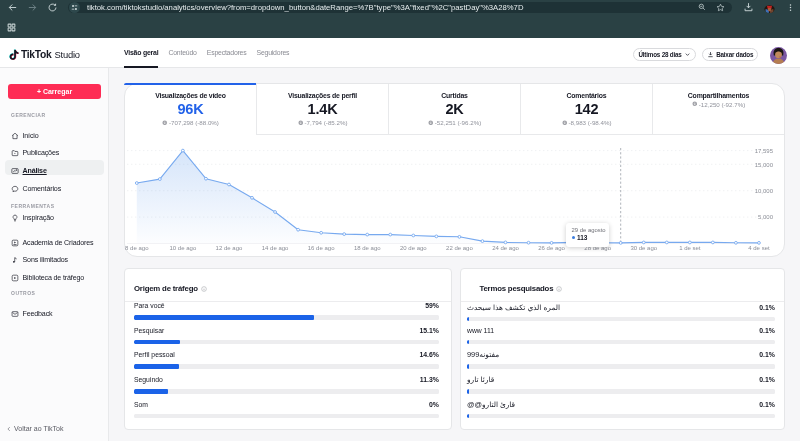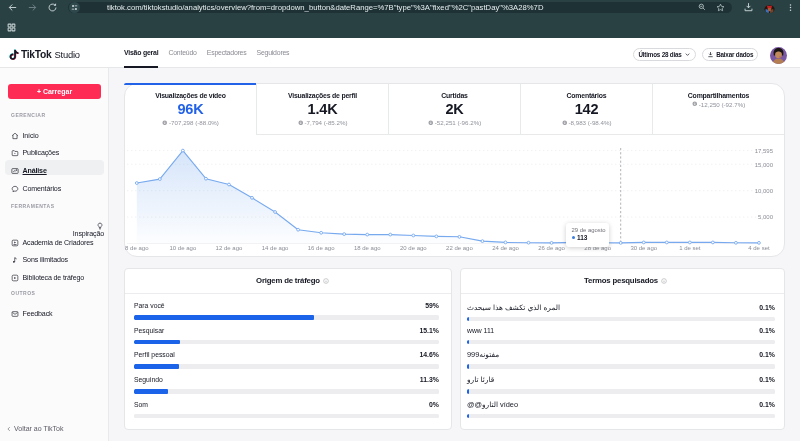--- a/index.html
+++ b/index.html
@@ -7,21 +7,21 @@
   body { font-family:"Liberation Sans","DejaVu Sans",sans-serif; }
   #app { position:relative; width:800px; height:441px; background:#f6f6f8; overflow:hidden; }
 
   
   #chrome { position:absolute; left:0; top:0; width:800px; height:38px; background:#2a4144; }
   .chrome-ic { position:absolute; top:1px; width:12px; height:12px; color:#ccd8d9; }
   .chrome-ic svg { width:100%; height:100%; display:block; }
   #urlbar { position:absolute; left:68px; top:1.5px; width:664px; height:11px; border-radius:6px; background:#1e3236; display:flex; align-items:center; }
   #site-ic-circle { position:absolute; left:1px; top:0; width:11px; height:11px; border-radius:50%; background:#2e484c; }
   #site-ic-circle svg { position:absolute; left:2px; top:2px; width:7px; height:7px; color:#d6e0e1; }
-  #url-text { position:absolute; left:19px; top:0; height:14px; line-height:11.5px; font-size:7.7px; letter-spacing:0; color:#e7edee; white-space:nowrap;margin-left:20px; }
+  #url-text { position:absolute; left:19px; top:0; height:14px; line-height:11.5px; font-size:7.7px; letter-spacing:0; color:#e7edee; white-space:nowrap; }
   .pill-ic { position:absolute; top:1.5px; width:8px; height:8px; color:#ccd8d9; }
   .pill-ic svg { width:100%; height:100%; display:block; }
   #chrome-avatar { position:absolute; left:764px; top:1.5px; width:11px; height:11px; border-radius:50%; overflow:hidden; }
   #apps-grid { position:absolute; left:6.5px; top:22.5px; width:9px; height:9px; color:#c3cfd0; }
   #apps-grid svg { width:100%; height:100%; display:block; }
 
   
   #page-header { position:absolute; left:0; top:38px; width:800px; height:30px; background:#fff; border-bottom:1px solid #e6e7e9; z-index:3; }
   #sidebar { position:absolute; left:0; top:68px; width:109px; height:373px; background:#fbfbfc; border-right:1px solid #e8e9eb; z-index:2; }
 
@@ -75,22 +75,22 @@
   #chart-tooltip { position:absolute; left:440.5px; top:88px; width:43px; height:24px; background:#fff; border-radius:3px; box-shadow:0 1px 5px rgba(0,0,0,0.20); z-index:5; padding:3.5px 0 0 6px; }
   #tt-date { font-size:5.9px; color:#6f7077; }
   #tt-row { display:flex; align-items:center; margin-top:1.5px; }
   #tt-dot { width:3px; height:3px; border-radius:50%; background:#3a7de0; margin-right:2.5px; }
   #tt-value { font-size:6.5px; font-weight:bold; color:#161823; letter-spacing:-0.1px; }
 
   
   .bcard { position:absolute; top:267.5px; background:#fff; border:1px solid #e5e6e8; border-radius:4px; height:162.5px; }
   #traffic-card { left:124px; width:328px; }
   #terms-card { left:459.5px; width:325px; }
-  .bcard-head { position:absolute; left:0; top:0; right:0; height:25px; border-bottom:1px solid #ececee; display:flex; align-items:center; padding-left:9px;justify-content:center; }
-  #terms-card .bcard-head { padding-left:7px; }
+  .bcard-head { position:absolute; left:0; top:8px; right:0; height:25px; border-bottom:1px solid #ececee; display:flex; align-items:center; padding-left:9px; }
+  #terms-card .bcard-head { padding-left:19px; }
   .bcard-title { font-size:7.8px; font-weight:bold; color:#161823; letter-spacing:-0.2px; }
   .info-ic { width:6px; height:6px; margin-left:3px; color:#9b9ca3; }
   .info-ic svg { width:100%; height:100%; display:block; }
   .brow { position:absolute; left:9px; right:12px; height:24.6px; }
   #terms-card .brow { left:6.5px; right:8.5px; }
   .brow-label { position:absolute; left:0; top:8px; font-size:6.8px; color:#161823; white-space:nowrap; }
   .brow-label[dir="rtl"] { font-size:7.4px; top:7px; }
   .brow-value { position:absolute; right:0; top:8px; font-size:6.9px; font-weight:bold; color:#161823; }
   .brow-track { position:absolute; left:0; right:0; top:21.2px; height:4.6px; border-radius:1.5px; background:#ededef; overflow:hidden; }
   .brow-fill { position:absolute; left:0; top:0; bottom:0; border-radius:1px; background:#1b63e8; }
@@ -247,21 +247,21 @@
         </div>
         <div class="sb-item" style="top: 109.6px;">
           <span class="sb-ic">
             <svg viewBox="0 0 24 24" fill="none" stroke="currentColor" stroke-width="1.9">
               <path d="M12 4c-4.9 0-8.5 3.1-8.5 7.1 0 2.2 1.1 4.1 2.9 5.4l-.5 3.6 3.7-1.7c.77.18 1.57.27 2.4.27 4.9 0 8.5-3.1 8.5-7.1S16.9 4 12 4z"></path>
             </svg>
           </span>
           <span class="sb-label">Comentários</span>
         </div>
         <div class="sb-group-label" style="top: 135px;">FERRAMENTAS</div>
-        <div class="sb-item" style="top: 154px; flex-direction: column;">
+        <div class="sb-item" style="top: 139px;">
           <span class="sb-ic">
             <svg viewBox="0 0 24 24" fill="none" stroke="currentColor" stroke-width="1.9">
               <path d="M12 3.2a5.8 5.8 0 0 1 3.2 10.6c-.5.34-.7.6-.7 1.2v1.5H9.5V15c0-.6-.2-.86-.7-1.2A5.8 5.8 0 0 1 12 3.2z"></path>
               <path d="M9.8 19.4h4.4M10.7 21.8h2.6"></path>
             </svg>
           </span>
           <span class="sb-label">Inspiração</span>
         </div>
         <div class="sb-item" style="top: 163.7px;">
           <span class="sb-ic">
@@ -522,21 +522,21 @@
           </div>
         </div>
         <div class="brow" style="top: 99.45px;">
           <span class="brow-label" dir="rtl">قارئا تارو</span>
           <span class="brow-value">0.1%</span>
           <div class="brow-track">
             <div class="brow-fill" style="width: max(0.1%, 1.6px);"></div>
           </div>
         </div>
         <div class="brow" style="top: 124.1px;">
-          <span class="brow-label" dir="rtl">vídeo التارو@@</span>
+          <span class="brow-label" dir="rtl">قارئ التارو@@</span>
           <span class="brow-value">0.1%</span>
           <div class="brow-track">
             <div class="brow-fill" style="width: max(0.1%, 1.6px);"></div>
           </div>
         </div>
       </div>
   </div>
 
 </div>
 

